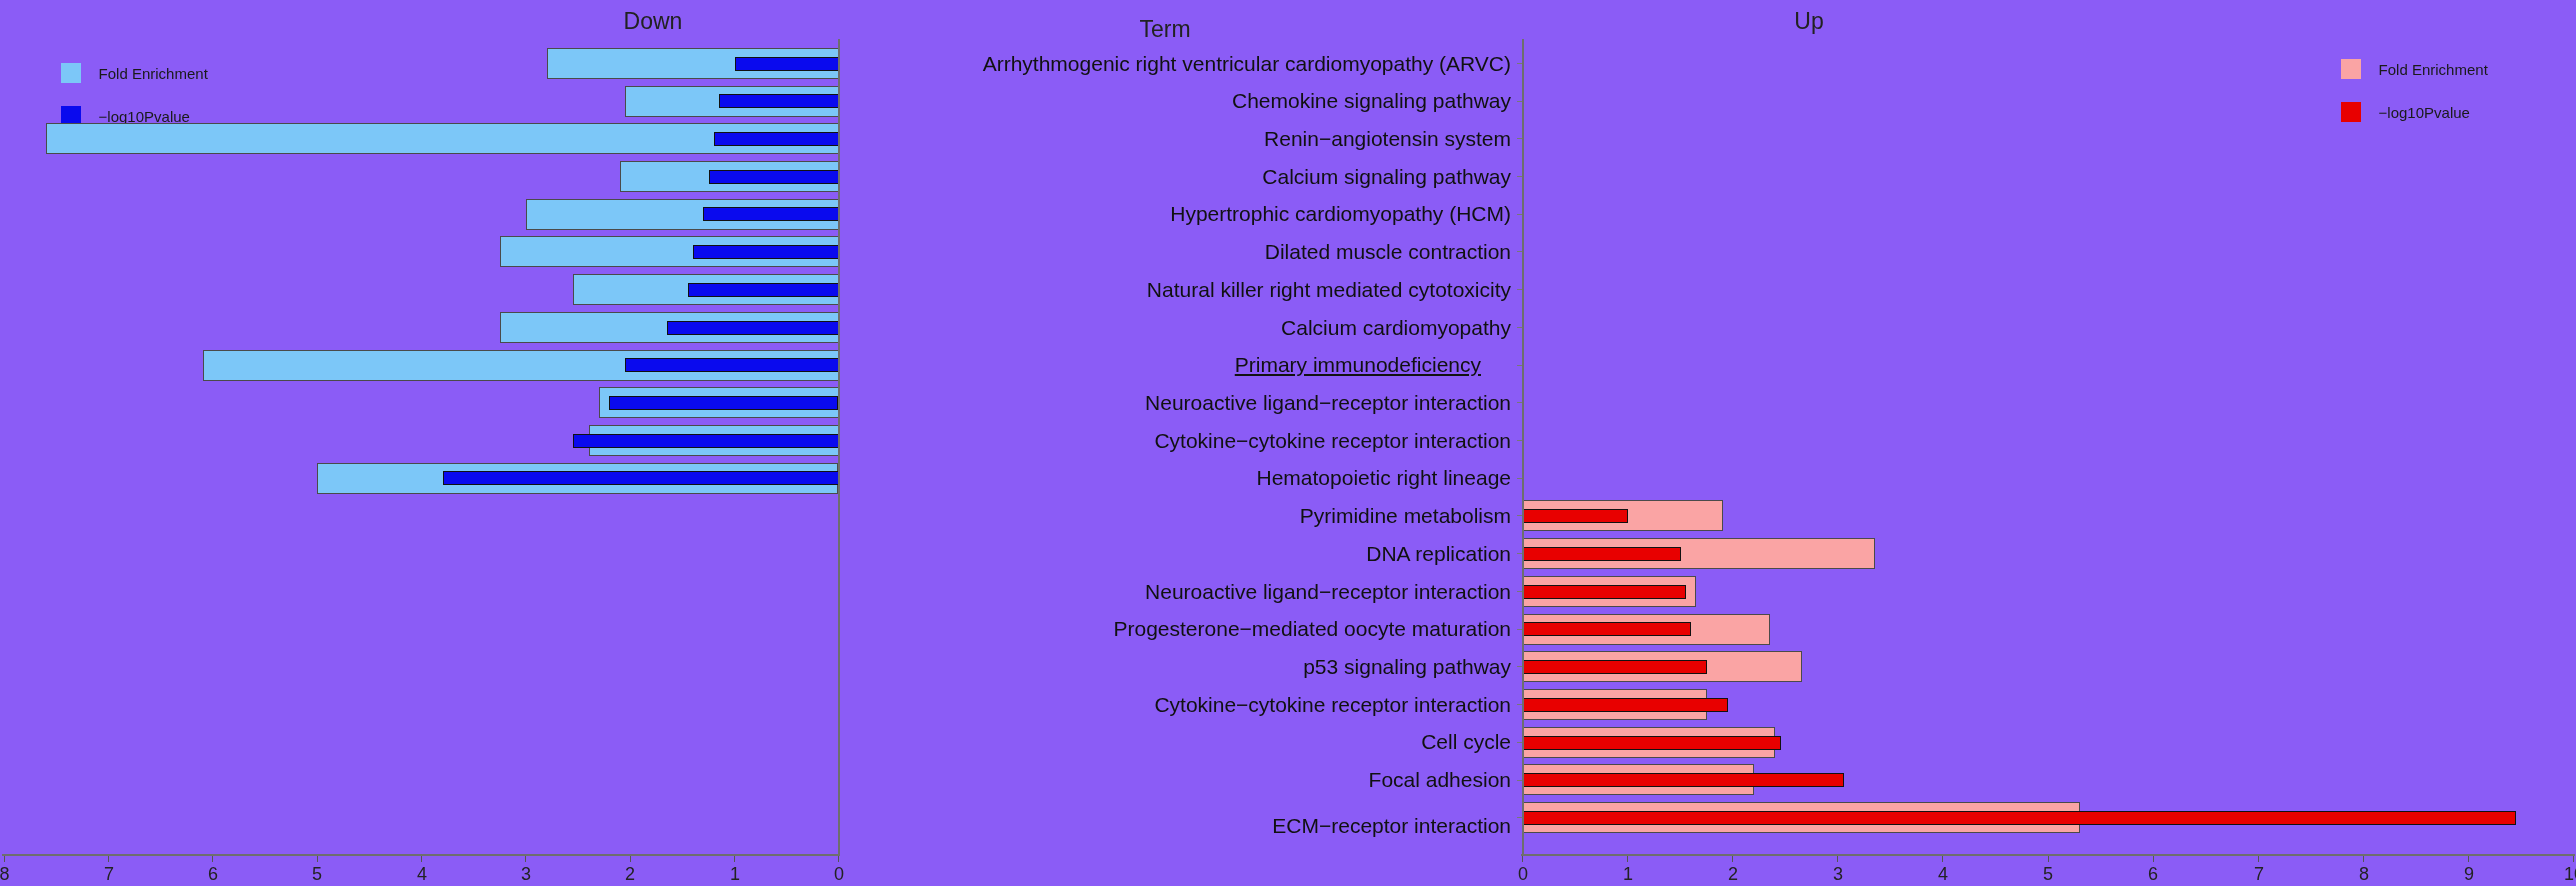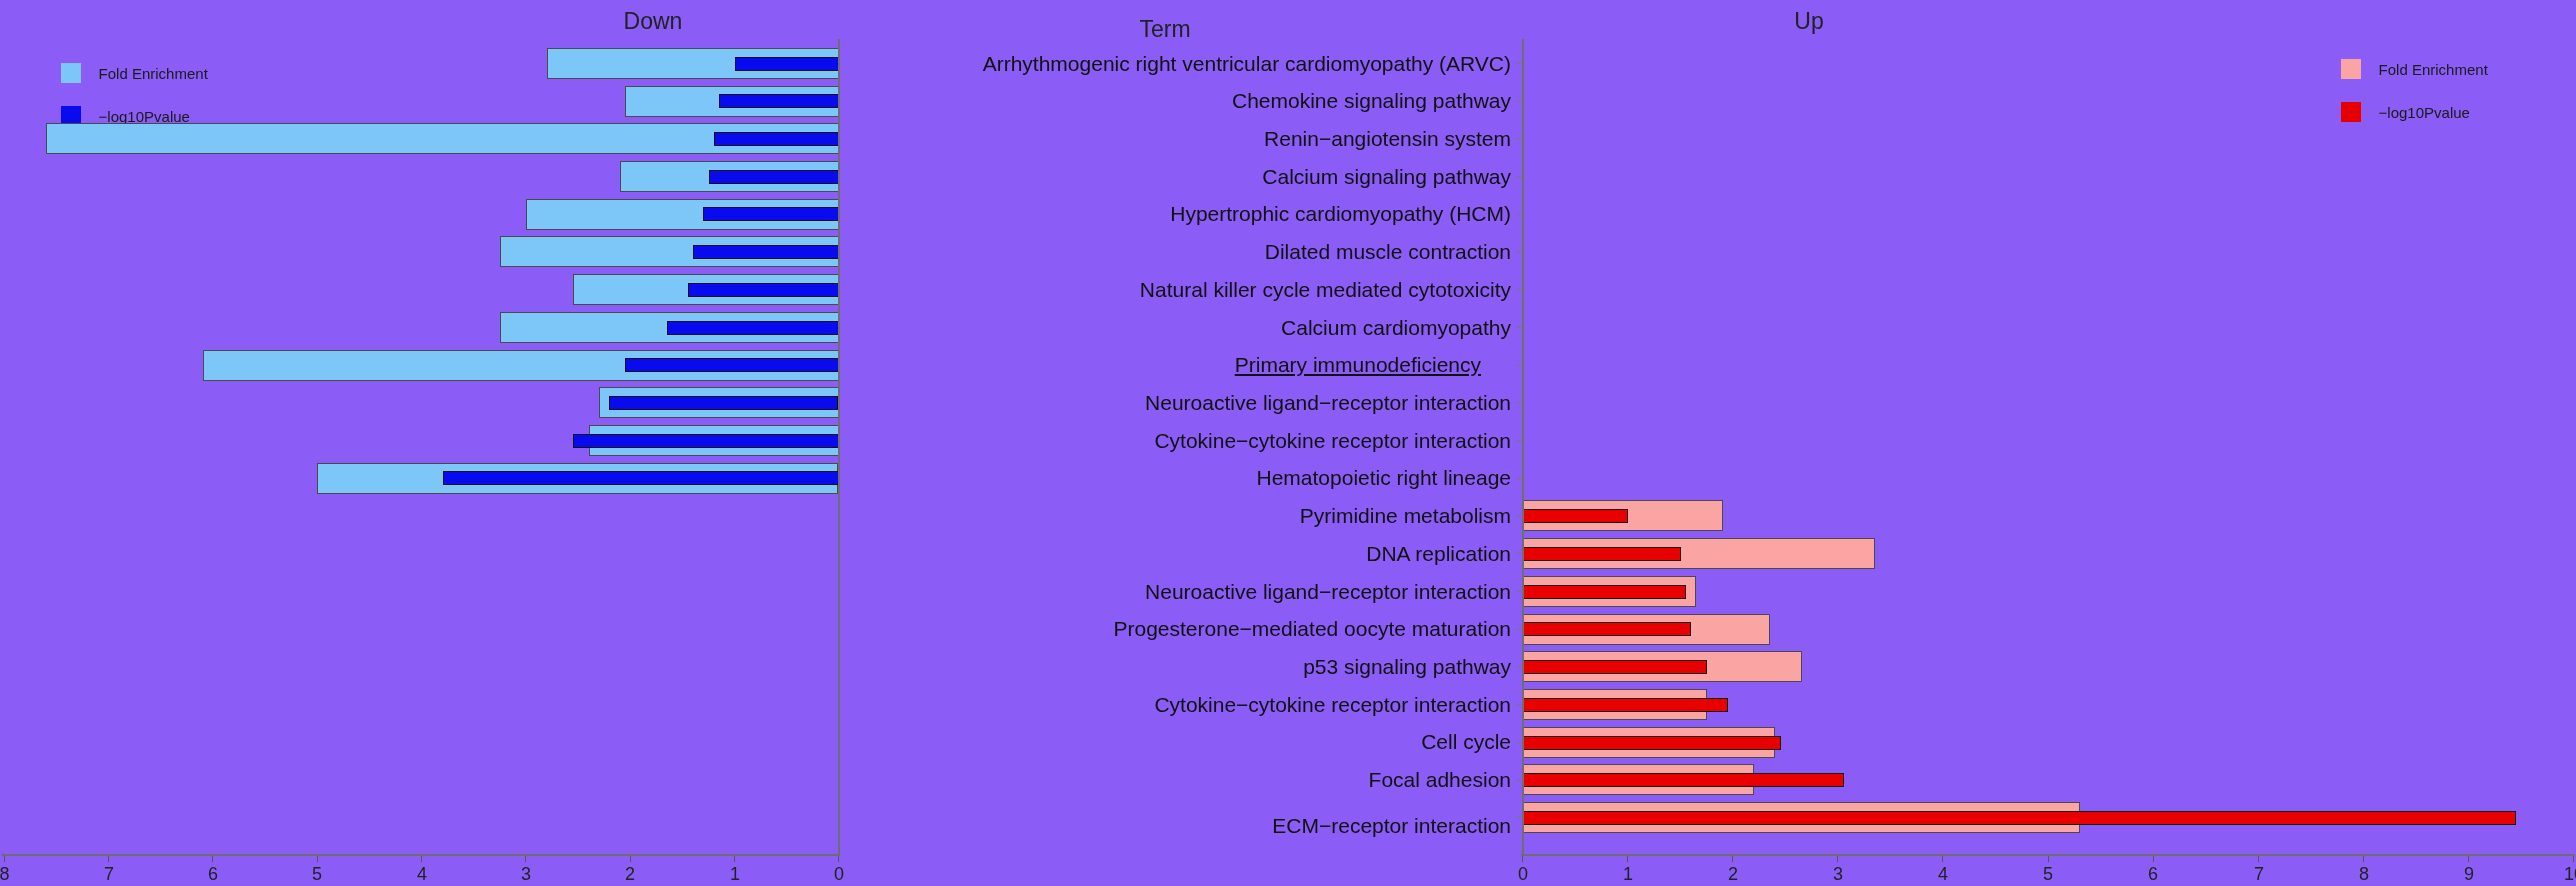--- a/index.html
+++ b/index.html
@@ -57,21 +57,21 @@
       <div class="term-label" style="left: 854px; top: 101px;">Chemokine signaling pathway</div>
       <div class="row-tick" style="left: 1517px; top: 101px;"></div>
       <div class="term-label" style="left: 854px; top: 139px;">Renin−angiotensin system</div>
       <div class="row-tick" style="left: 1517px; top: 138px;"></div>
       <div class="term-label" style="left: 854px; top: 177px;">Calcium signaling pathway</div>
       <div class="row-tick" style="left: 1517px; top: 176px;"></div>
       <div class="term-label" style="left: 854px; top: 214px;">Hypertrophic cardiomyopathy (HCM)</div>
       <div class="row-tick" style="left: 1517px; top: 214px;"></div>
       <div class="term-label" style="left: 854px; top: 252px;">Dilated muscle contraction</div>
       <div class="row-tick" style="left: 1517px; top: 251px;"></div>
-      <div class="term-label" style="left: 854px; top: 290px;">Natural killer cycle mediated cytotoxicity</div>
+      <div class="term-label" style="left: 854px; top: 290px;">Natural killer right mediated cytotoxicity</div>
       <div class="row-tick" style="left: 1517px; top: 289px;"></div>
       <div class="term-label" style="left: 854px; top: 328px;">Calcium cardiomyopathy</div>
       <div class="row-tick" style="left: 1517px; top: 327px;"></div>
       <div class="term-label" style="left: 824px; top: 365px; text-decoration: underline;">Primary immunodeficiency</div>
       <div class="row-tick" style="left: 1517px; top: 365px;"></div>
       <div class="term-label" style="left: 854px; top: 403px;">Neuroactive ligand−receptor interaction</div>
       <div class="row-tick" style="left: 1517px; top: 402px;"></div>
       <div class="term-label" style="left: 854px; top: 441px;">Cytokine−cytokine receptor interaction</div>
       <div class="row-tick" style="left: 1517px; top: 440px;"></div>
       <div class="term-label" style="left: 854px; top: 478px;">Hematopoietic right lineage</div>

